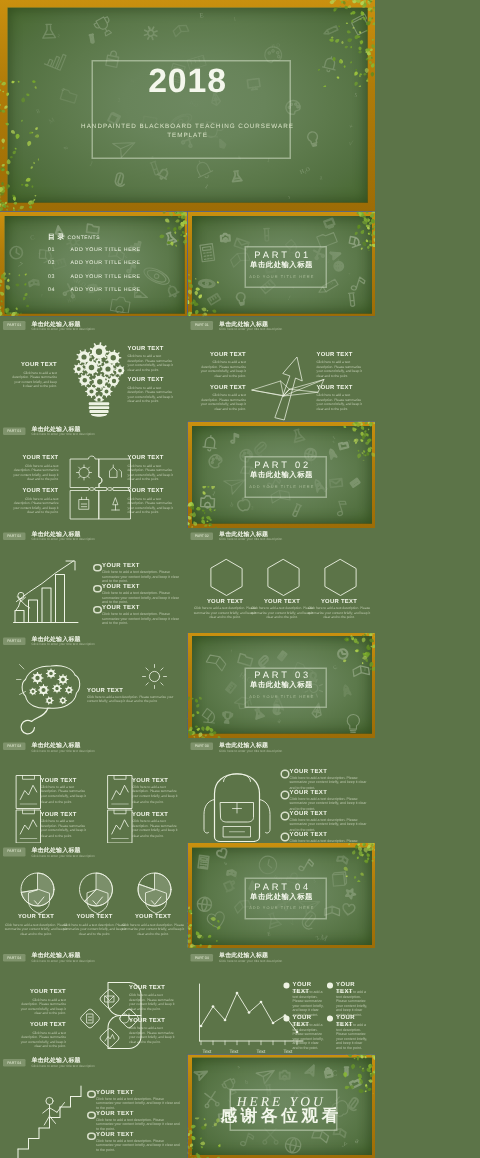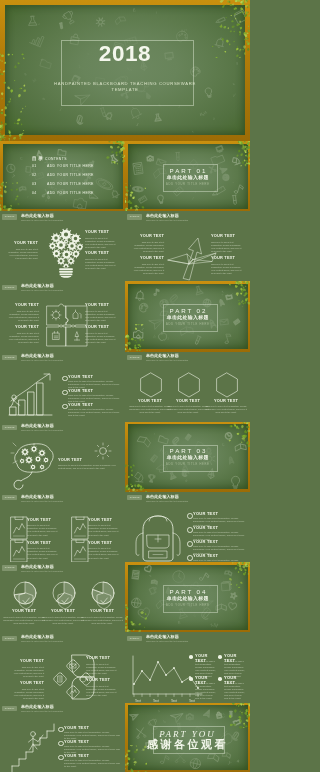--- a/index.html
+++ b/index.html
@@ -3168,21 +3168,21 @@
                 <text x="0" y="0" font-size="5.0" opacity="0.54" transform="translate(100.3,58.0) rotate(31.5)">y</text>
                 <text x="0" y="0" font-size="3.9" opacity="0.66" transform="translate(35.7,17.8) rotate(-9.7)">b</text>
                 <text x="0" y="0" font-size="4.4" opacity="0.58" transform="translate(24.2,30.0) rotate(-11.7)">√</text>
                 <text x="0" y="0" font-size="3.2" opacity="0.58" transform="translate(30.6,7.2) rotate(-23.6)">a</text>
                 <text x="0" y="0" font-size="5.1" opacity="0.59" transform="translate(108.4,56.3) rotate(28.9)">a</text>
               </g>
             </g>
           </svg>
         </div>
         <div class="sec-frame" style="left:28px;top:23px;width:70px;height:26px;"></div>
-        <div class="ty-en" style="left:0;top:26px;">PART  YOU</div>
+        <div class="ty-en" style="left:0;top:26px;">HERE  YOU</div>
         <div class="ty-cn" style="left:0;top:36px;">感谢各位观看</div>
         <div class="ivy" style="right:0;top:0;width:24px;height:26px;">
           <svg viewBox="0 0 24 26" xmlns="http://www.w3.org/2000/svg">
             <g transform="translate(14.8,7.9) rotate(150) scale(0.47)" opacity="0.99">
               <path d="M0 0 C1.1 -1.5 2.6 -1.4 3 0 C2.6 1.4 1.1 1.5 0 0 Z" fill="#6b9a26"></path>
             </g>
             <g transform="translate(17.2,25.0) rotate(327) scale(0.46)" opacity="0.98">
               <path d="M0 0 C1.1 -1.5 2.6 -1.4 3 0 C2.6 1.4 1.1 1.5 0 0 Z" fill="#a8cb49"></path>
             </g>
             <g transform="translate(5.5,0.1) rotate(216) scale(0.56)" opacity="0.98">

